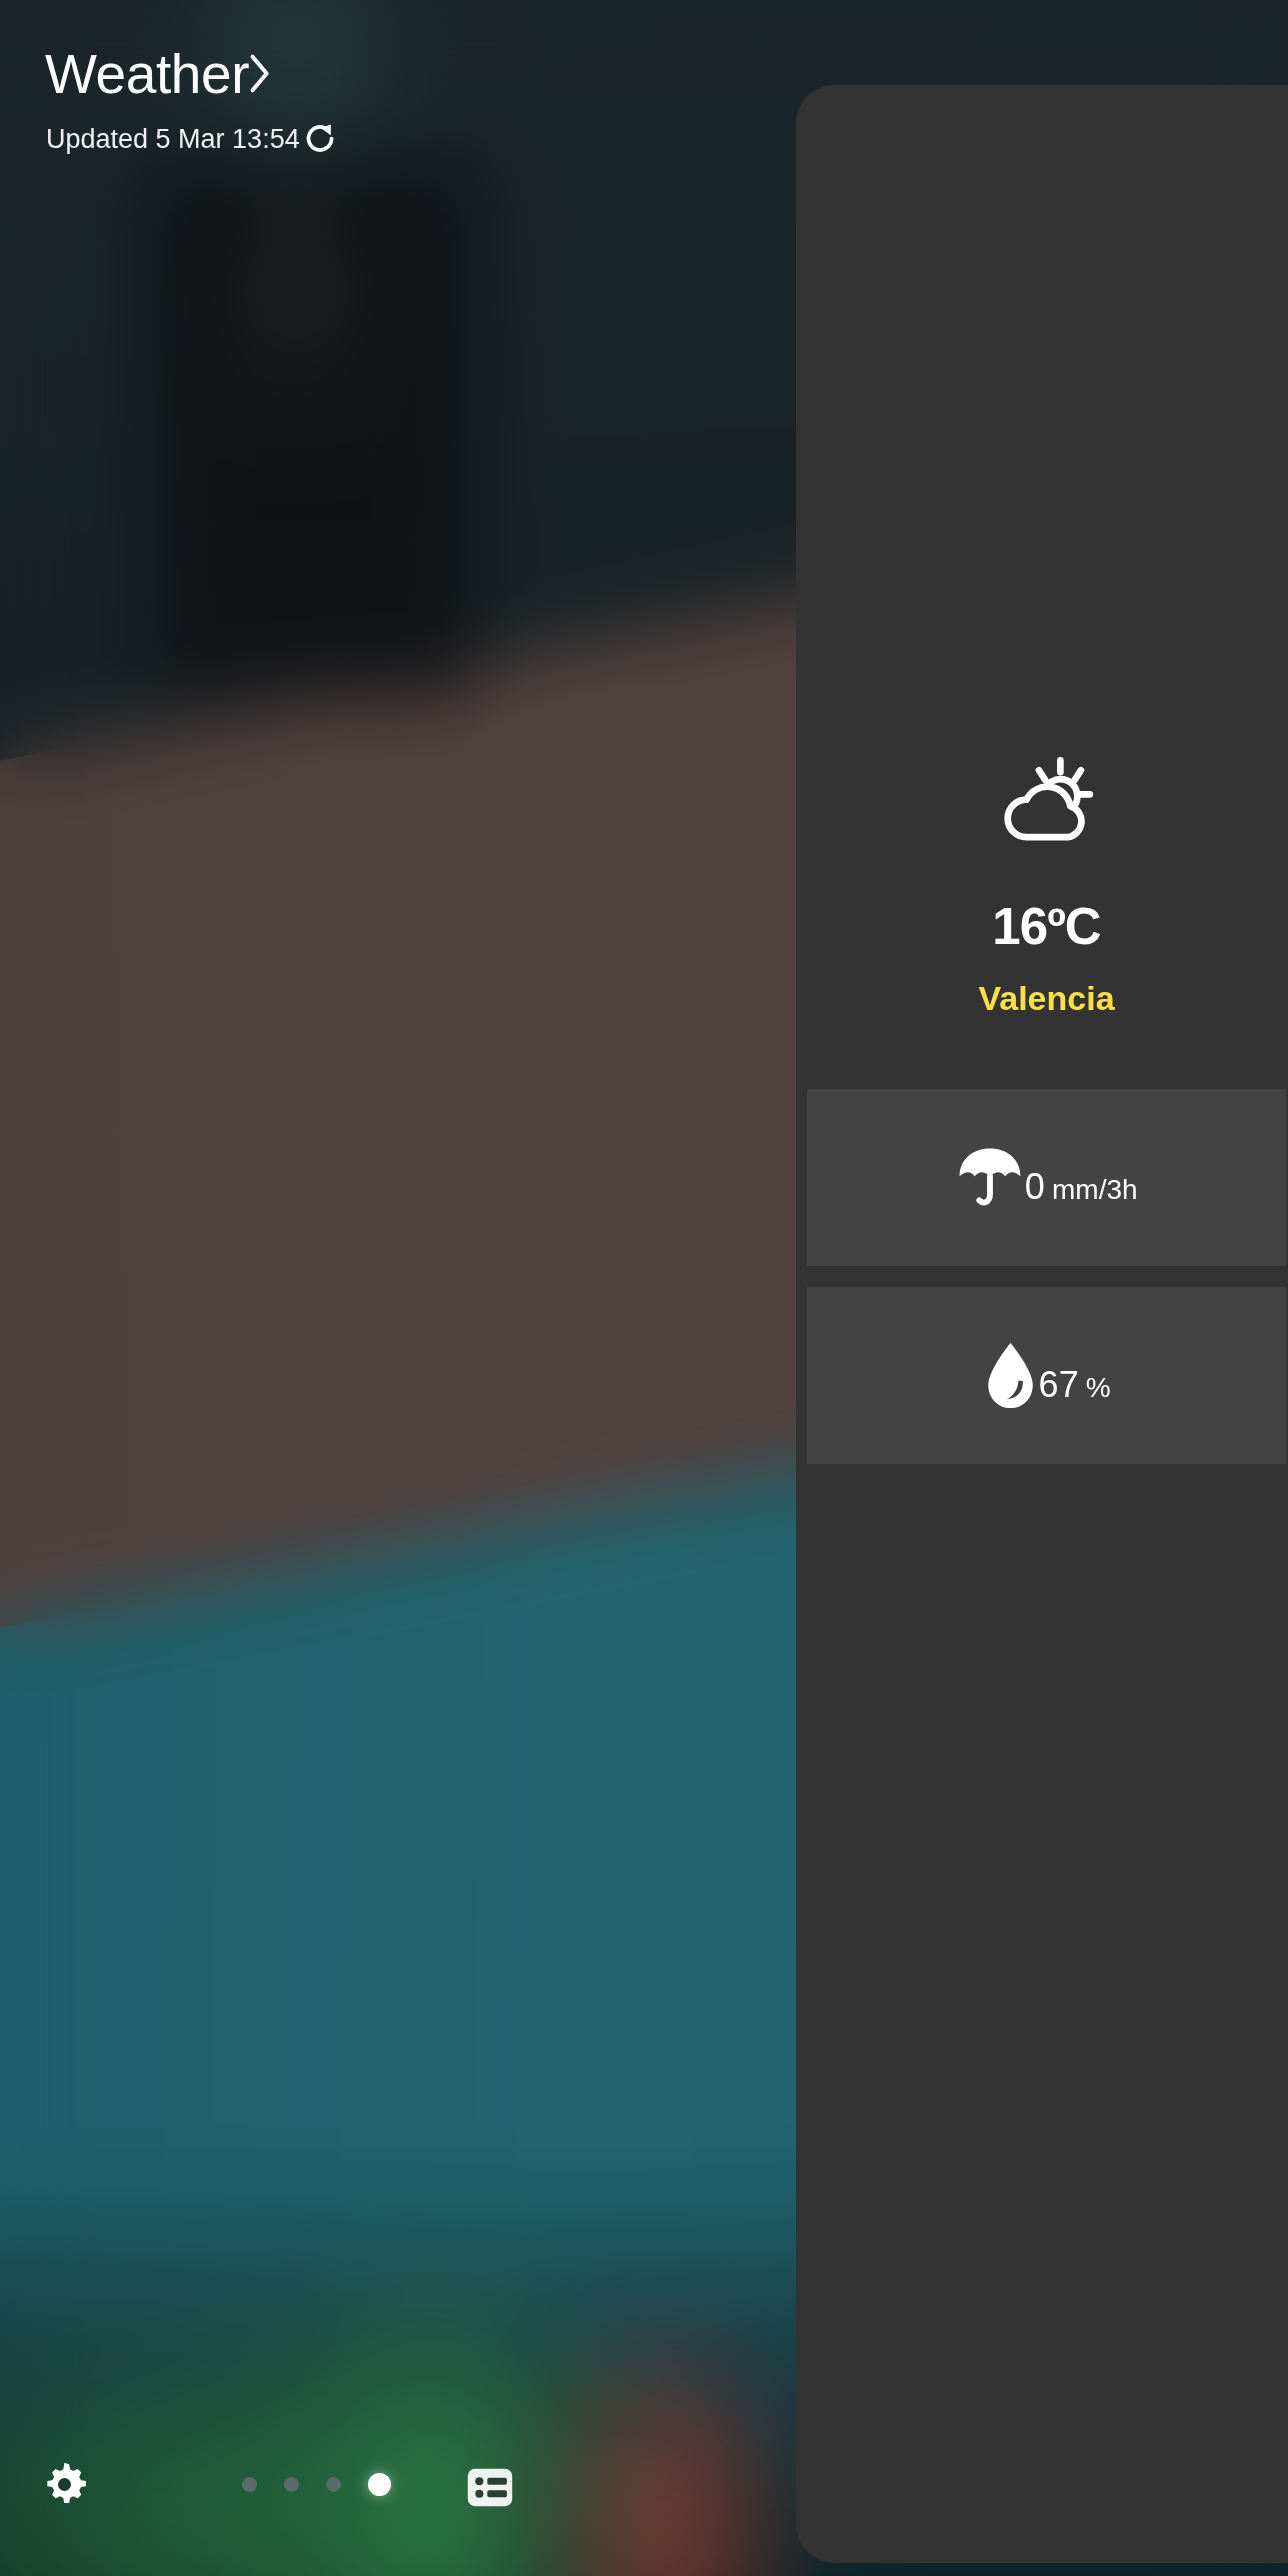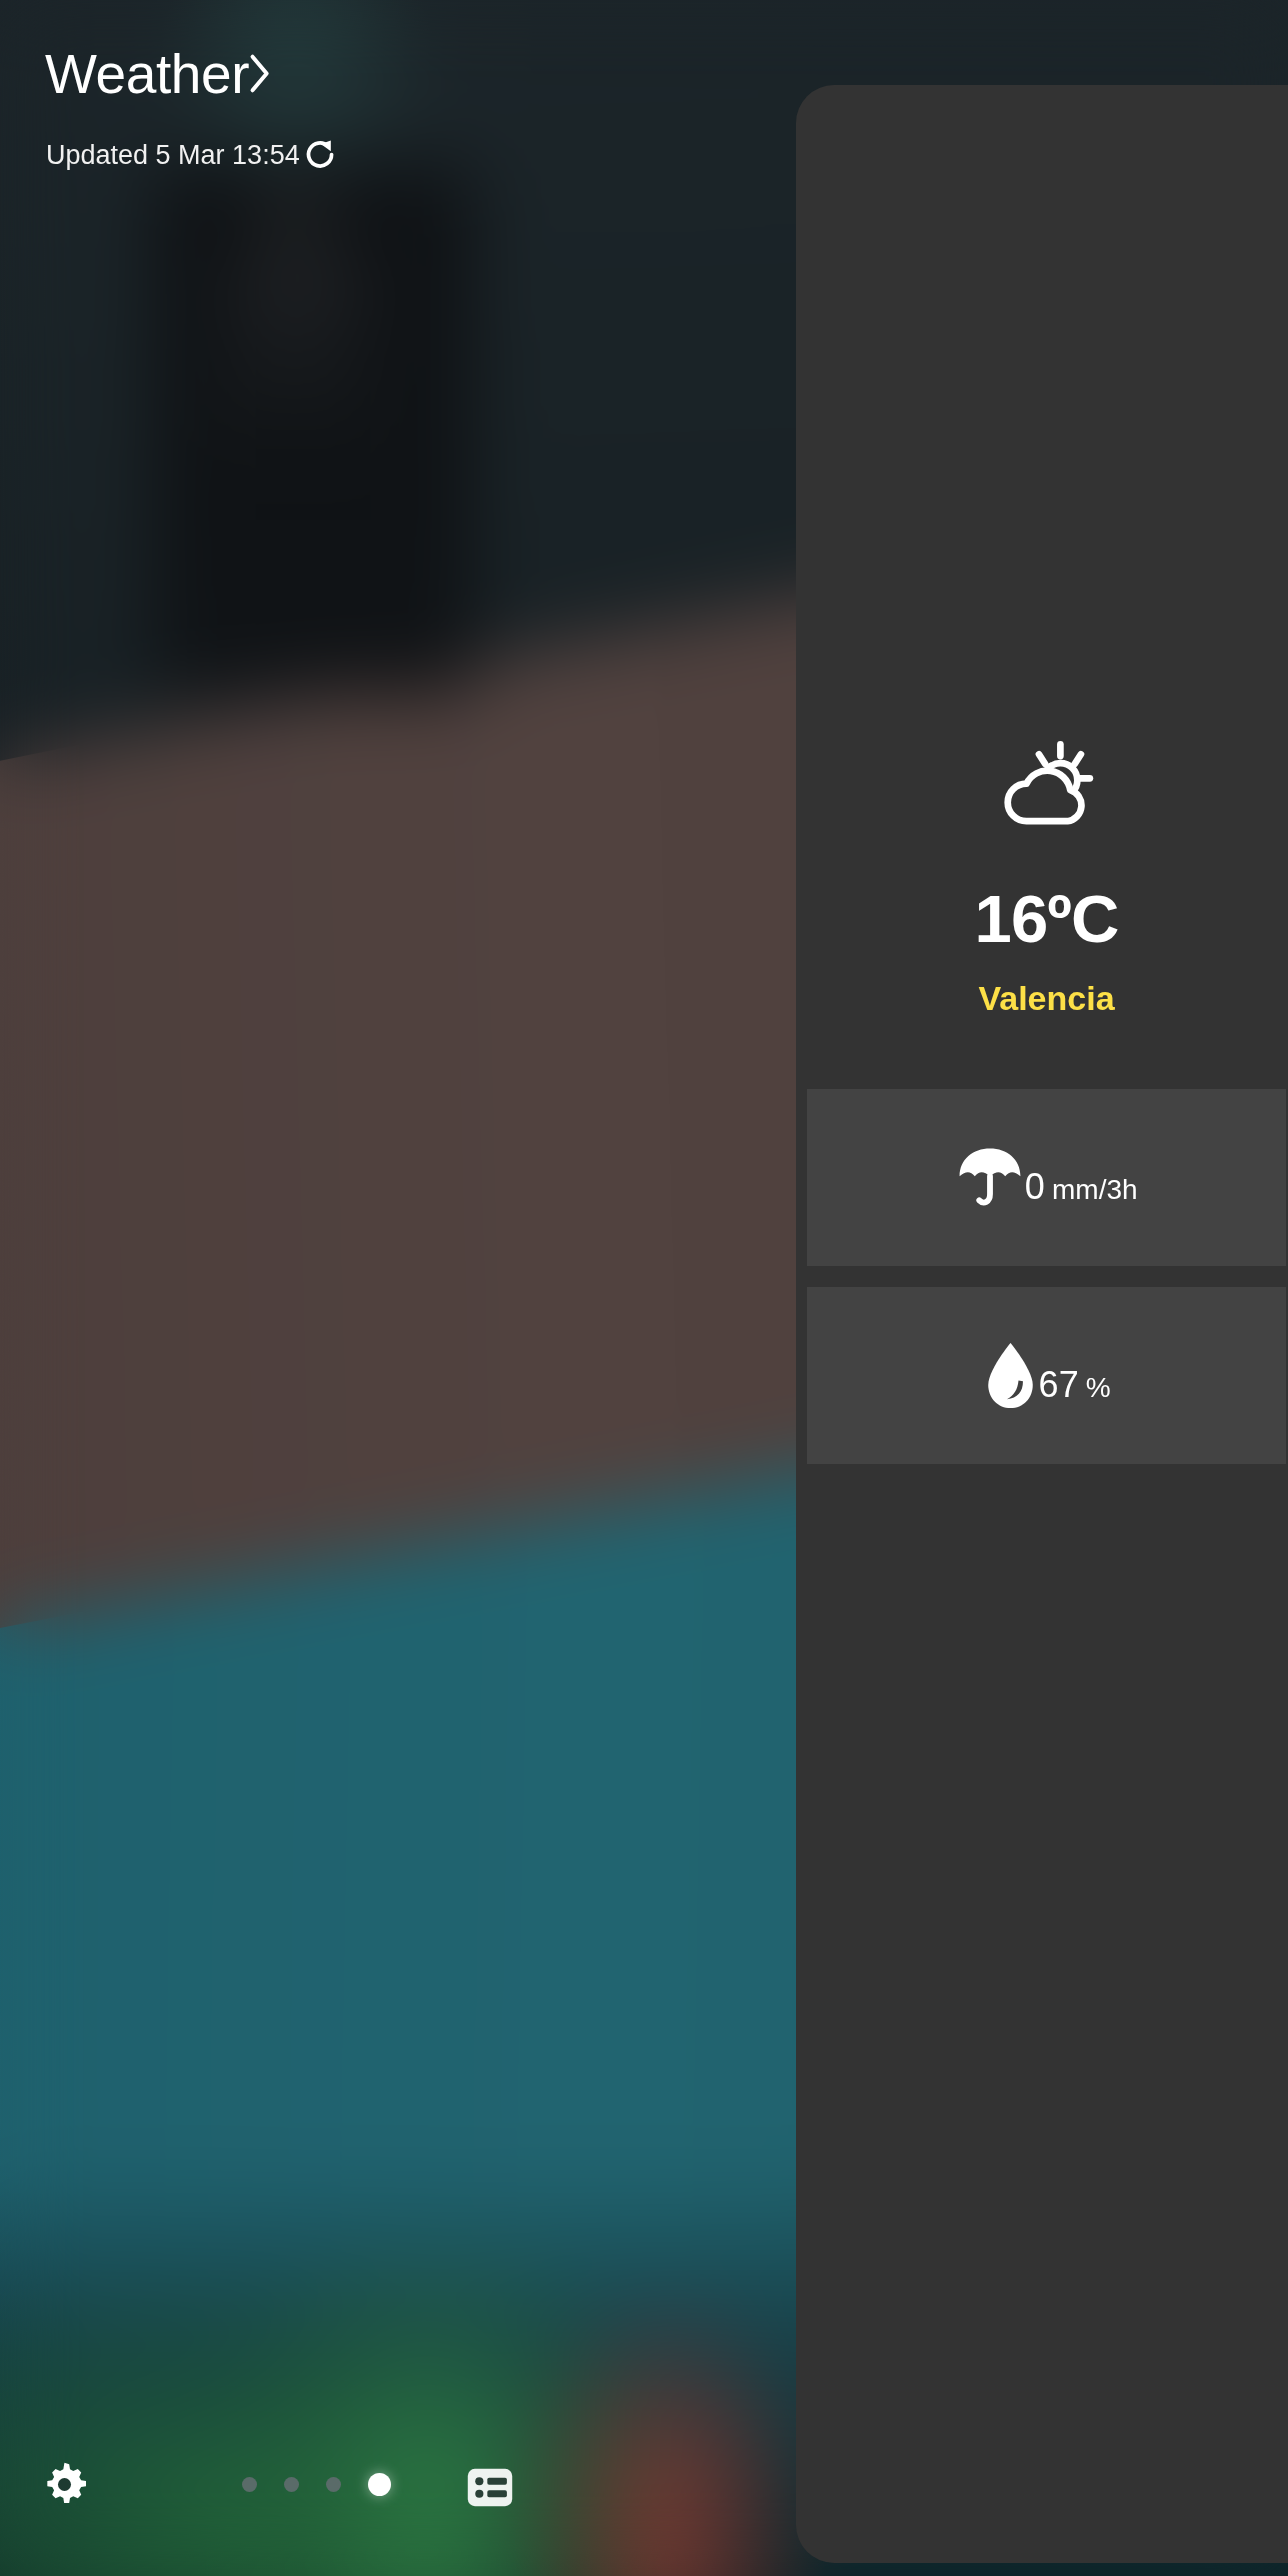--- a/index.html
+++ b/index.html
@@ -84,21 +84,21 @@
   #app-title-row{
     position:absolute; left:45px; top:47px;
     display:flex; align-items:center; 
   }
   #app-title{
     font-size:55px; font-weight:400; color:#ffffff;
     letter-spacing:-0.4px; line-height:1;
   }
   #title-chevron{ display:block; }
   #updated-row{
-    position:absolute; left:46px; top:136px;
+    position:absolute; left:46px; top:120px;
     display:flex; align-items:center; text-align:center;
   }
   #updated-text{
     font-size:27px; font-weight:400; color:#f1f1f1; line-height:1;
   }
   #refresh-button{
     width:41px; height:41px; display:flex; align-items:center; justify-content:center;
     cursor:pointer; margin-top:-1.8px;
   }
 
@@ -113,21 +113,21 @@
   }
 
   
   #weather-hero{
     position:absolute; left:0; top:0; width:100%; height:1002px;
     display:flex; flex-direction:column; align-items:center; justify-content:flex-end;
     padding-bottom:72px;
   }
   #weather-condition-icon{ margin-bottom:50px; }
   #weather-temp{
-    font-size:67px; font-weight:700; color:#ffffff;
+    font-size:51px; font-weight:700; color:#ffffff;
     line-height:1; letter-spacing:-0.9px;
   }
   #weather-city{
     margin-top:29px;
     font-size:34px; font-weight:700; color:#fde047; line-height:1;
   }
 
   
   .metric-card{
     position:absolute; left:10.7px; width:479px;

